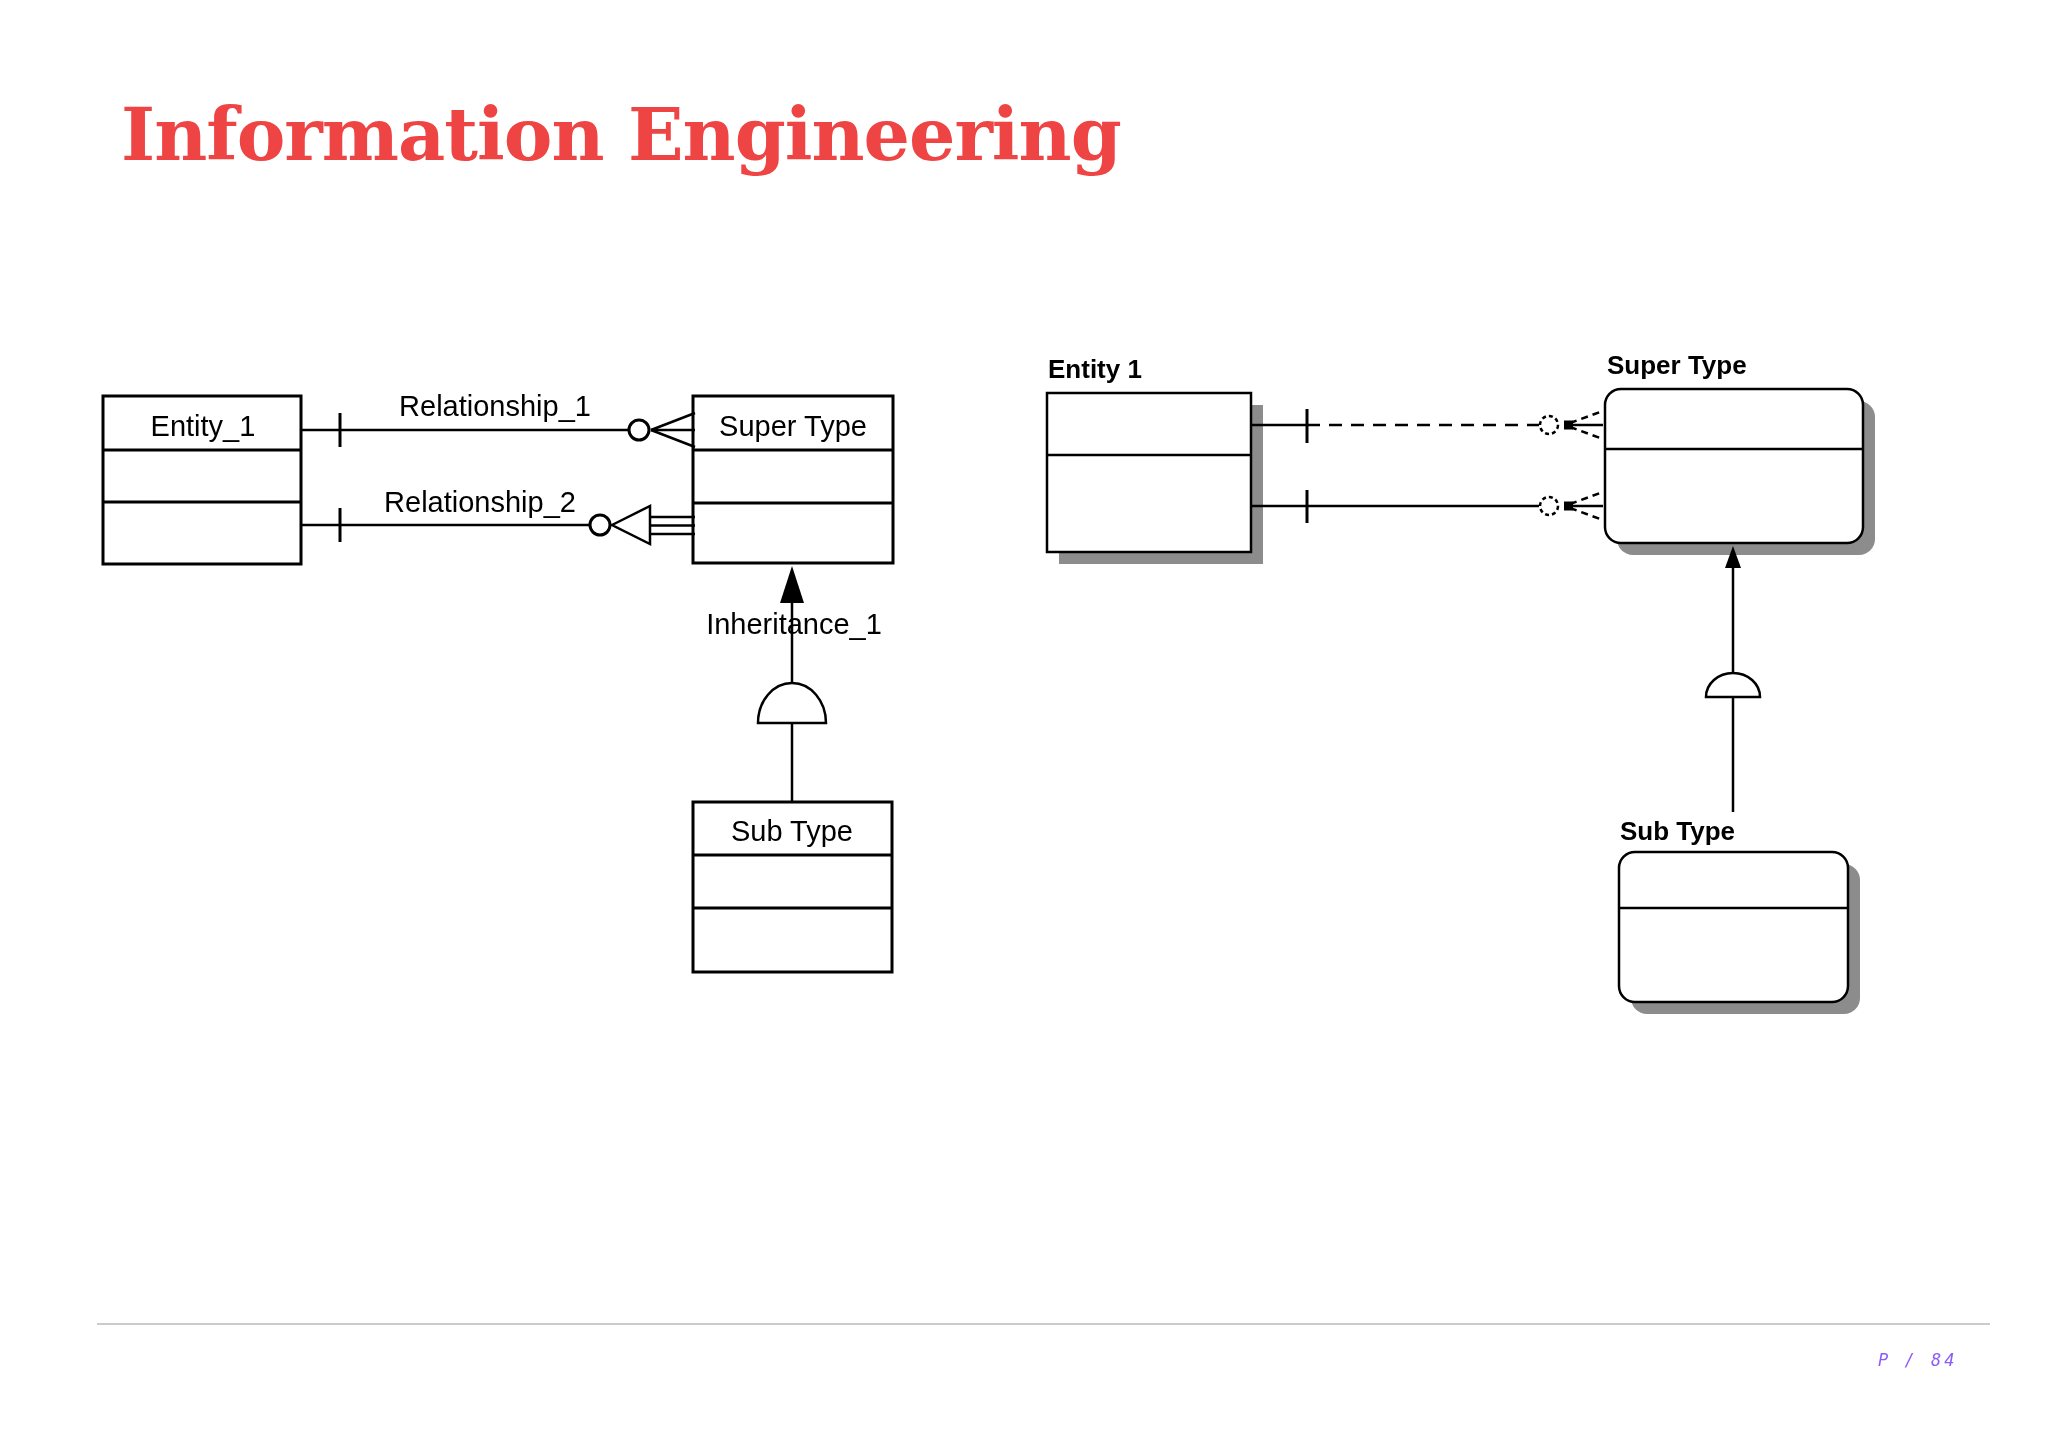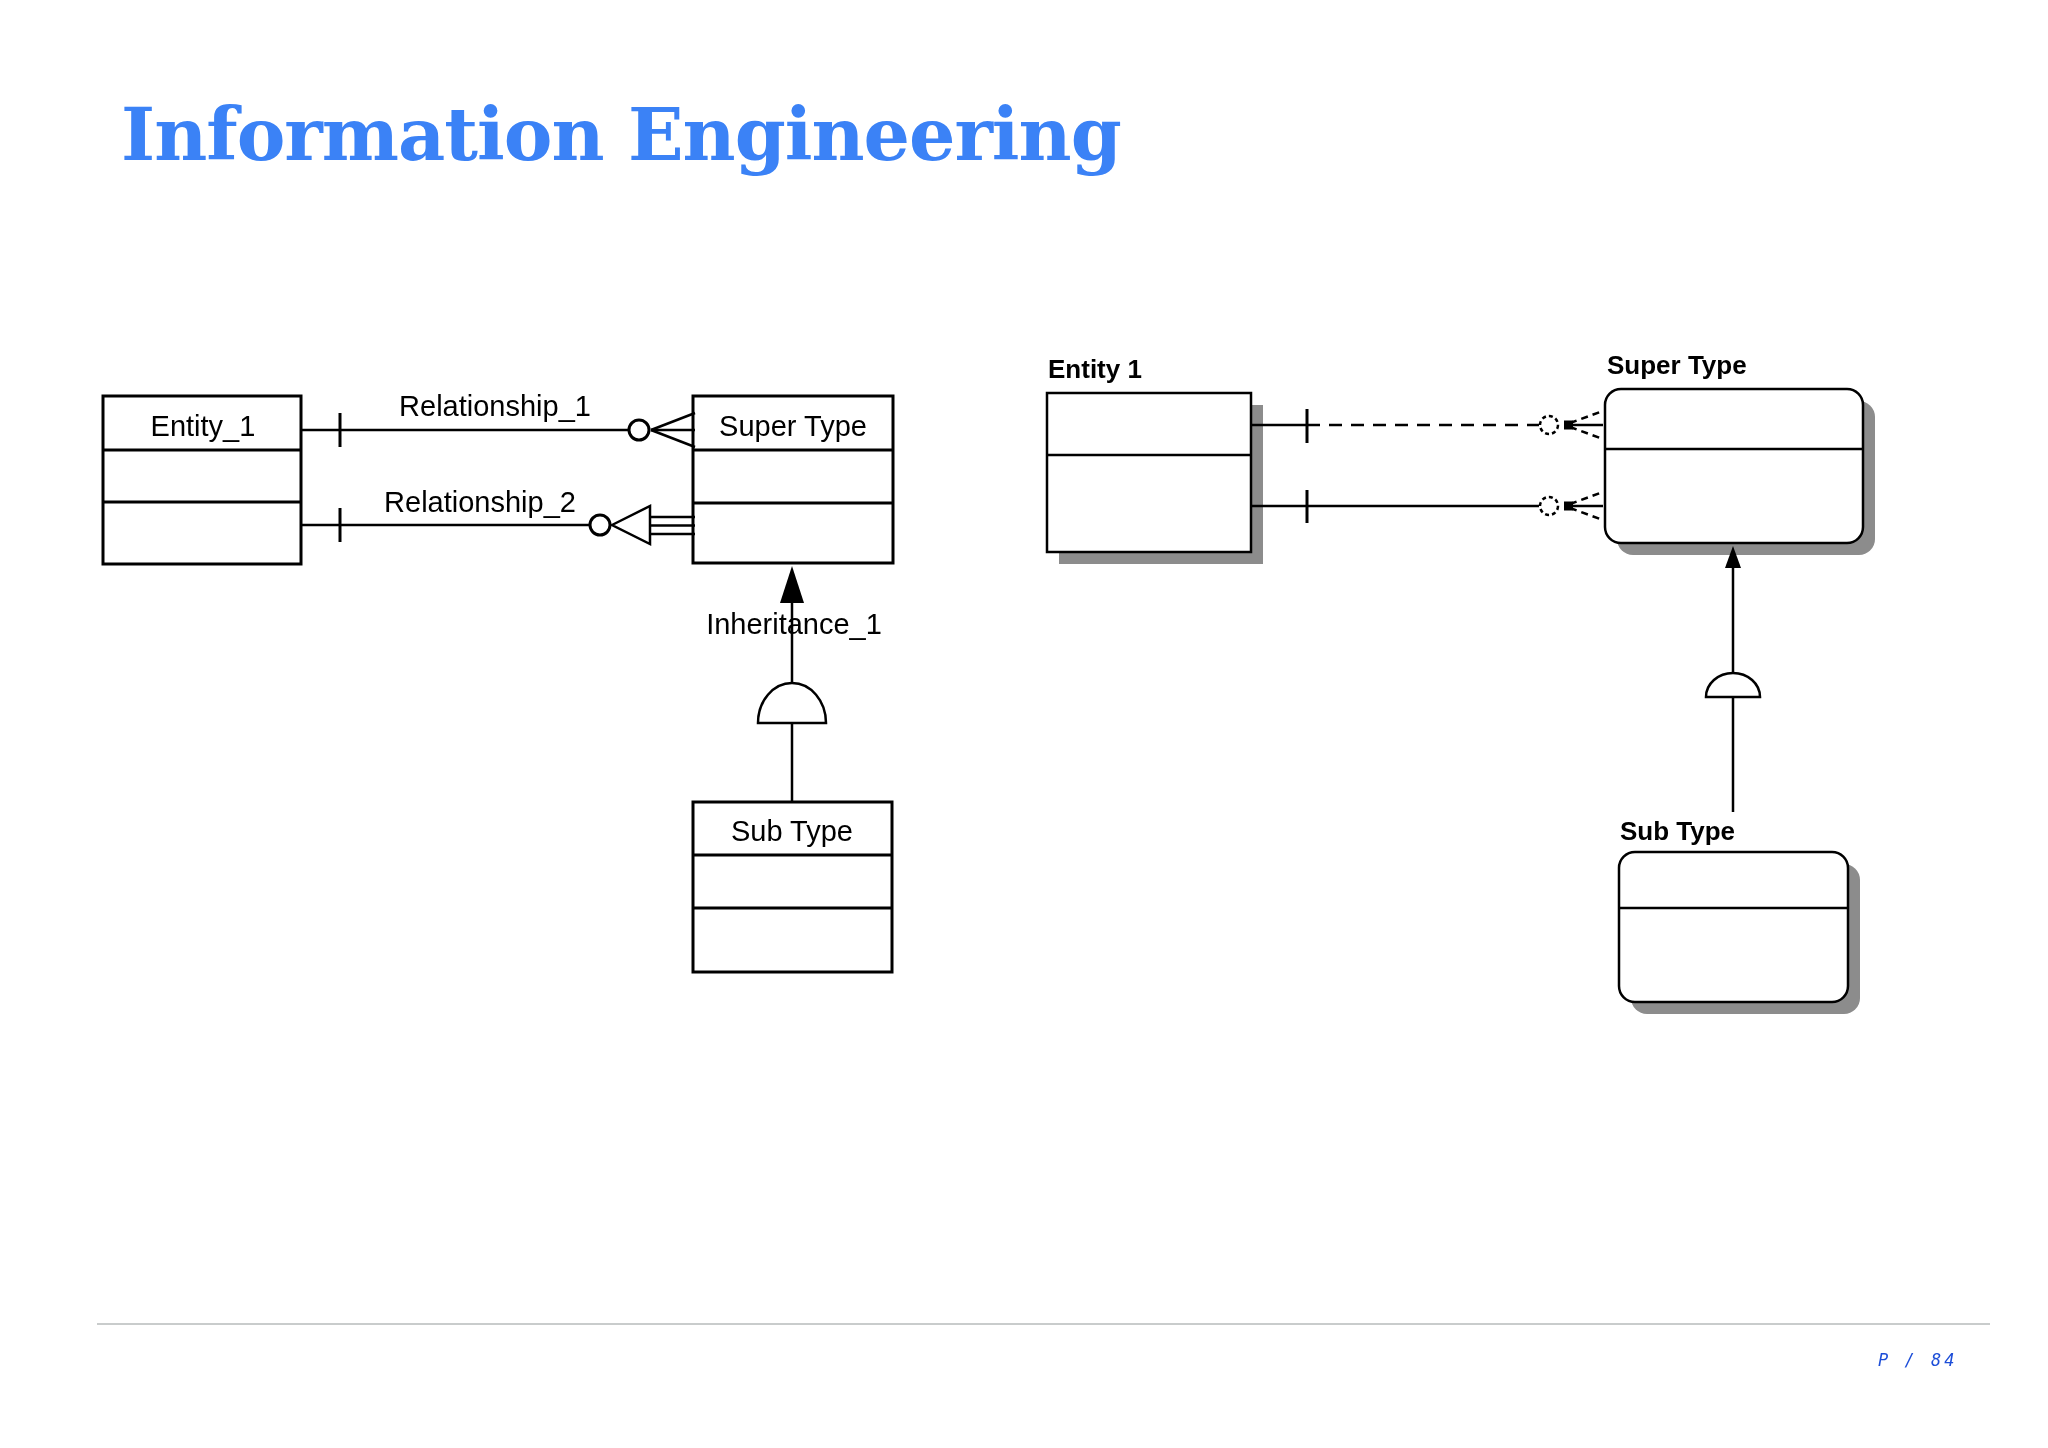--- a/index.html
+++ b/index.html
@@ -1,20 +1,20 @@
 <!DOCTYPE html>
 <html><head>
 <meta charset="utf-8">
 <style>
   html,body{margin:0;padding:0;background:#fff;}
   .slide{position:relative;width:2048px;height:1448px;background:#ffffff;overflow:hidden;
          font-family:"Liberation Sans",sans-serif;}
   .page-title{position:absolute;left:121px;top:98px;margin:0;
               font-family:"DejaVu Serif","Liberation Serif",serif;
-              font-weight:bold;font-size:73px;line-height:1;color:#3b82f6;letter-spacing:-1px;}
+              font-weight:bold;font-size:73px;line-height:1;color:#ef4444;letter-spacing:-1px;}
   .diagram-svg{position:absolute;left:0;top:0;width:2048px;height:1448px;}
 
   
   .box3{fill:#ffffff;stroke:#000000;stroke-width:3;}
   .box2{fill:#ffffff;stroke:#000000;stroke-width:2.5;}
   .shadow{fill:#8c8c8c;stroke:none;}
   .ln{stroke:#000000;stroke-width:2.5;fill:none;}
   .ln3{stroke:#000000;stroke-width:3;fill:none;}
   .dash{stroke-dasharray:13 9;}
   .dashS{stroke-dasharray:7 5;}
@@ -22,21 +22,21 @@
   .circD{fill:#ffffff;stroke:#000000;stroke-width:2.5;stroke-dasharray:4 3;}
   .fillB{fill:#000000;stroke:none;}
   .lbl{font-family:"Liberation Sans",sans-serif;font-size:29px;fill:#000000;}
   .lblB{font-family:"Liberation Sans",sans-serif;font-size:26px;font-weight:bold;fill:#000000;}
   .mid{text-anchor:middle;}
 
   .footer-divider{position:absolute;left:97px;top:1323px;width:1893px;height:2px;
                   background:#c9cccc;}
   .page-number{position:absolute;left:1878px;top:1350px;
                font-family:"DejaVu Sans Mono","Liberation Mono",monospace;
-               font-style:italic;font-size:17px;letter-spacing:3px;color:#1d4ed8;}
+               font-style:italic;font-size:17px;letter-spacing:3px;color:#8b5cf6;}
 </style>
 </head>
 <body>
 
 <div class="slide">
 
   <h1 class="page-title">Information Engineering</h1>
 
   <svg class="diagram-svg" viewBox="0 0 2048 1448">
 

